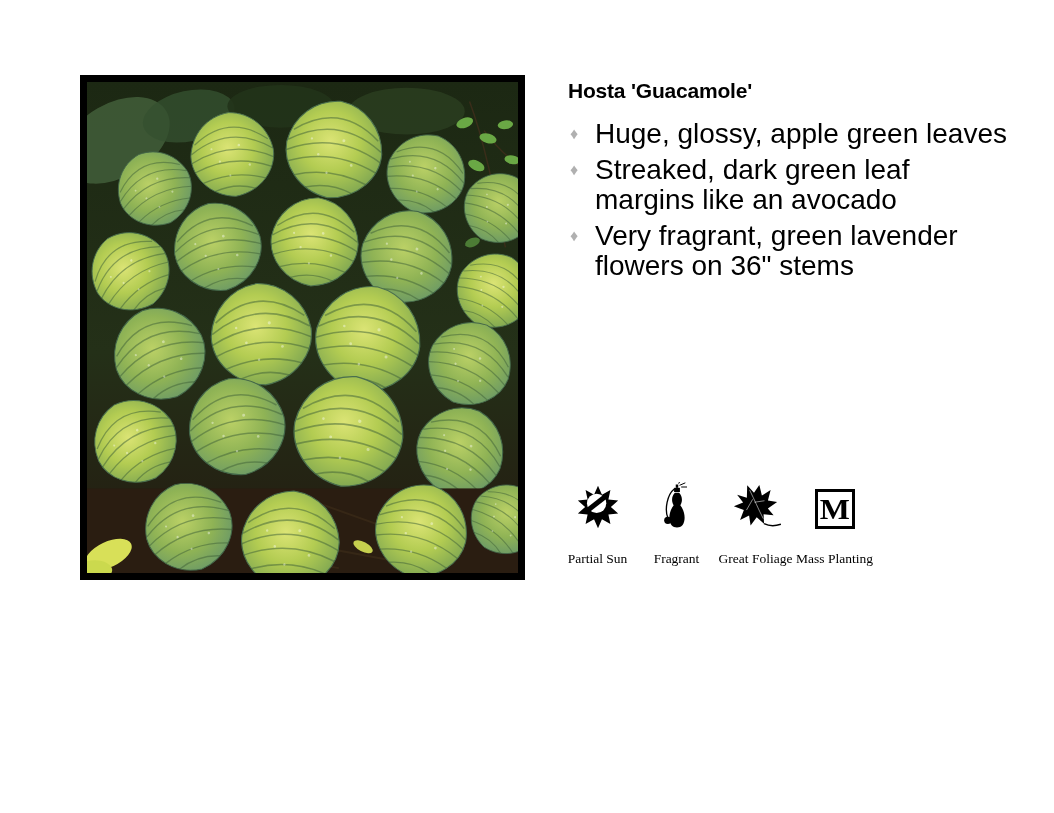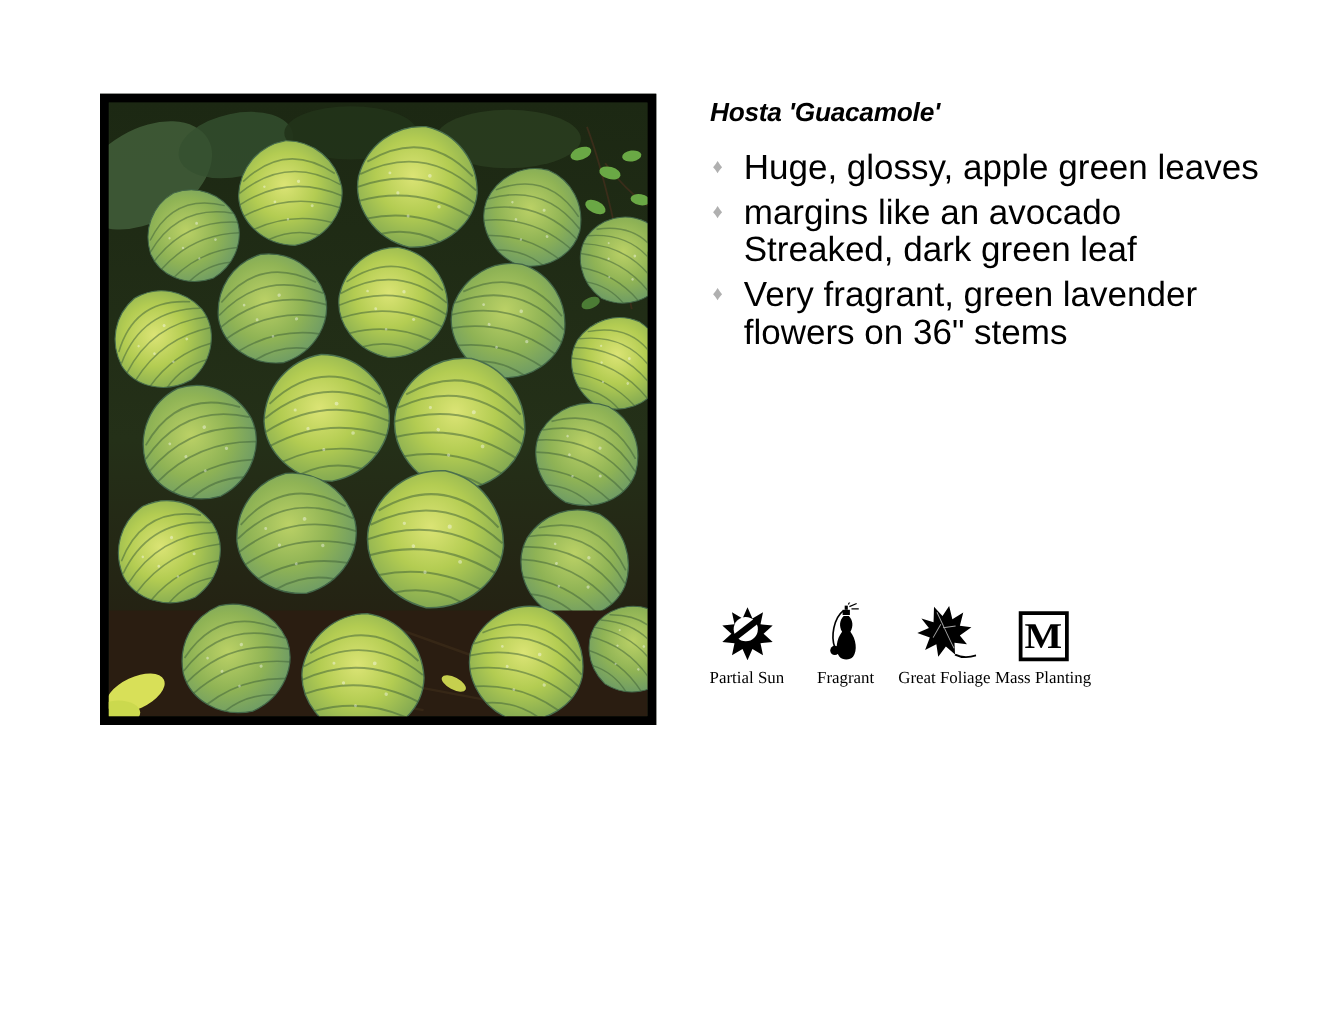--- a/index.html
+++ b/index.html
@@ -12,35 +12,35 @@
     position:absolute;left:80px;top:75px;width:431px;height:491px;
     border:7px solid #000;background:#1e2a14;
   }
   .photo-frame svg{display:block;width:100%;height:100%;}
   .content{position:absolute;left:568px;top:70px;width:400px;}
   .title{
     font-size:37px;font-weight:800;letter-spacing:-1.2px;line-height:1.08;
     margin:0;
   }
   .subtitle{
-    font-size:21px;font-weight:600;letter-spacing:-0.2px;margin:9px 0 0 0;font-style:italic;
+    font-size:21px;font-weight:600;letter-spacing:-0.2px;margin:9px 0 0 0;
   }
   .features{list-style:none;margin:16px 0 0 0;padding:0;font-size:28px;line-height:30px;}
   .features li{position:relative;padding-left:27px;margin-bottom:6px;}
   .features li::before{
     content:"\2666";position:absolute;left:2px;top:0;
     color:#b0b0b0;font-size:16px;
   }
   .features .ln{display:block;white-space:nowrap;}
   .features .ln:empty{display:none;}
   .attributes{position:absolute;left:558px;top:481px;display:flex;}
   .attr{width:79px;display:flex;flex-direction:column;align-items:center;}
   .attr-icon{height:52px;display:flex;align-items:center;justify-content:center;}
   .attr-label{
-    font-family:"Liberation Serif",serif;font-size:13.5px;margin-top:1px;
+    font-family:"Liberation Serif",serif;font-size:13.5px;margin-top:18px;
     white-space:nowrap;
   }
   .mbox{
     width:34px;height:34px;border:3px solid #000;background:#fff;
     display:flex;align-items:center;justify-content:center;margin-top:4px;
   }
   .mbox span{
     font-family:"Liberation Serif",serif;font-weight:900;font-size:29px;
     line-height:1;transform:scaleX(1.1);
   }
@@ -165,22 +165,22 @@
   </div>
 
   <div class="content">
     <h2 class="subtitle">Hosta 'Guacamole'</h2>
     <ul class="features">
       <li>
         <span class="ln">Huge, glossy, apple green leaves</span>
 
       </li>
       <li>
+        <span class="ln">Streaked, dark green leaf</span>
         <span class="ln">margins like an avocado</span>
-        <span class="ln">Streaked, dark green leaf</span>
       </li>
       <li>
         <span class="ln">Very fragrant, green lavender</span>
         <span class="ln">flowers on 36" stems</span>
       </li>
     </ul>
   </div>
 
   <div class="attributes">
 

